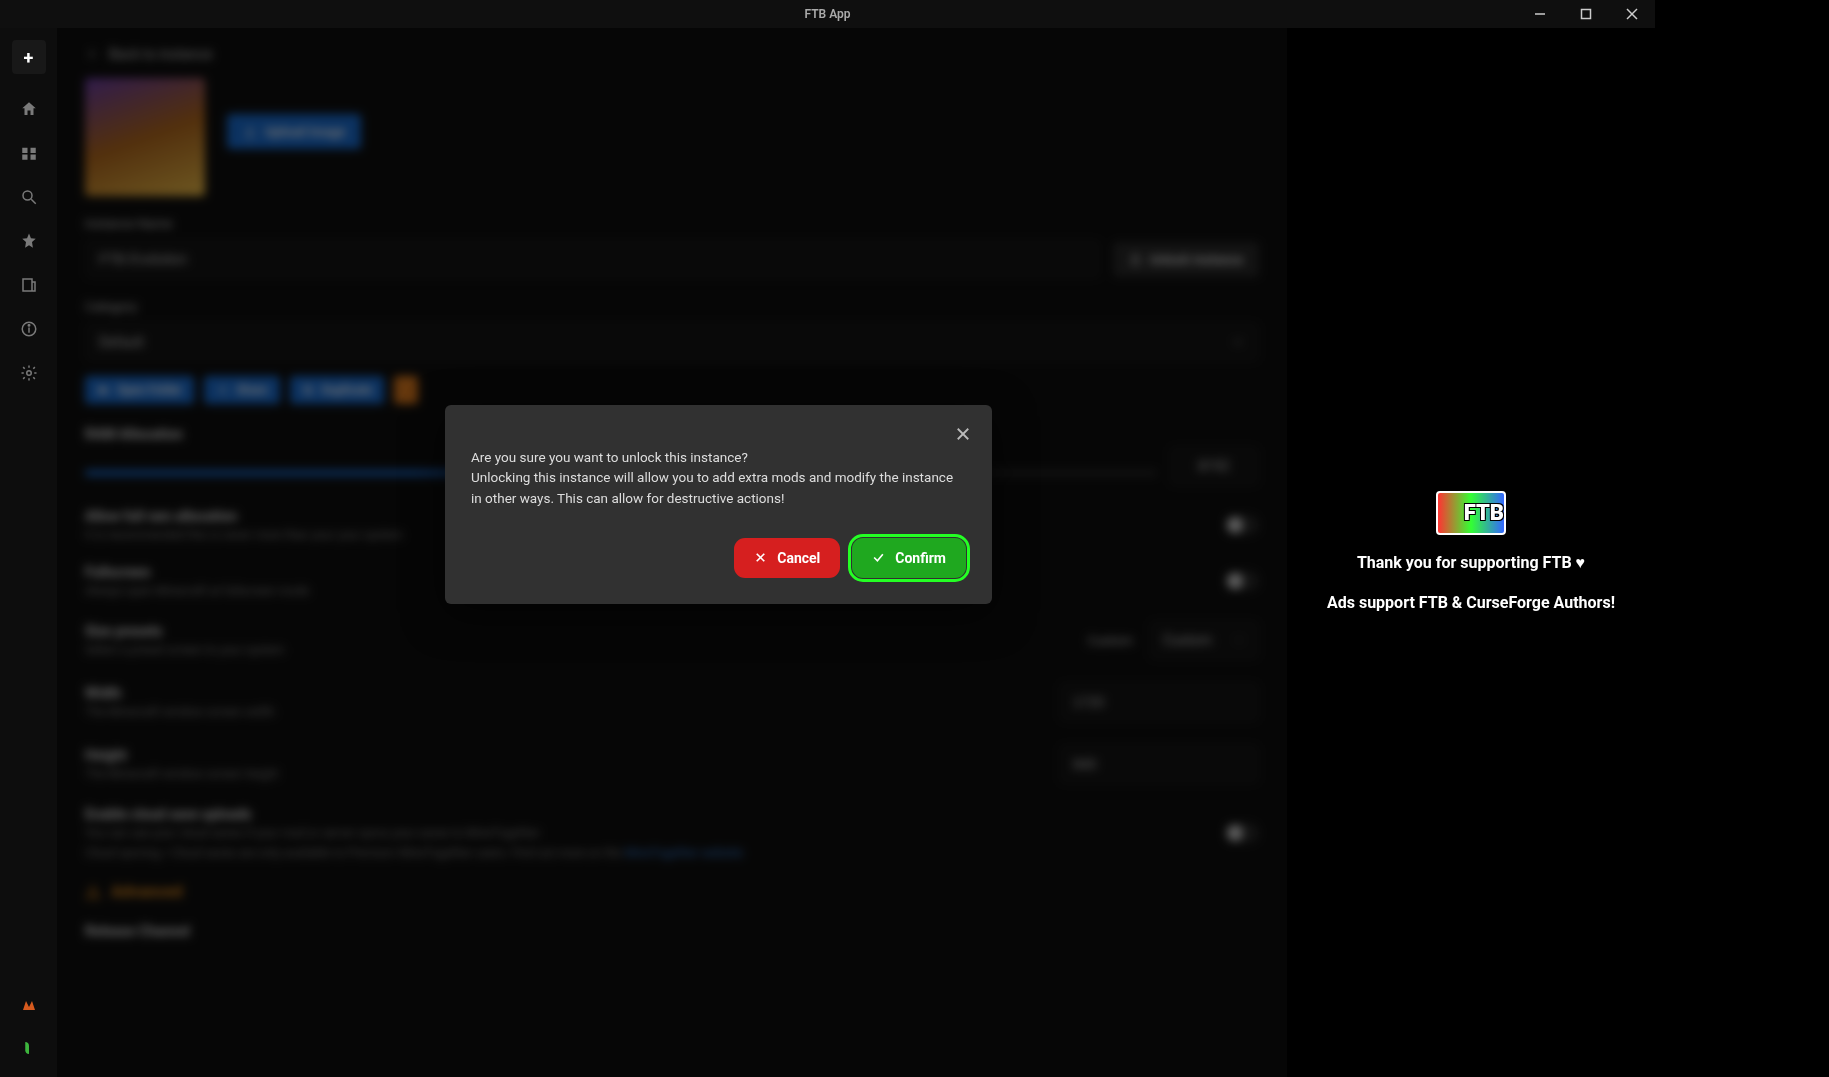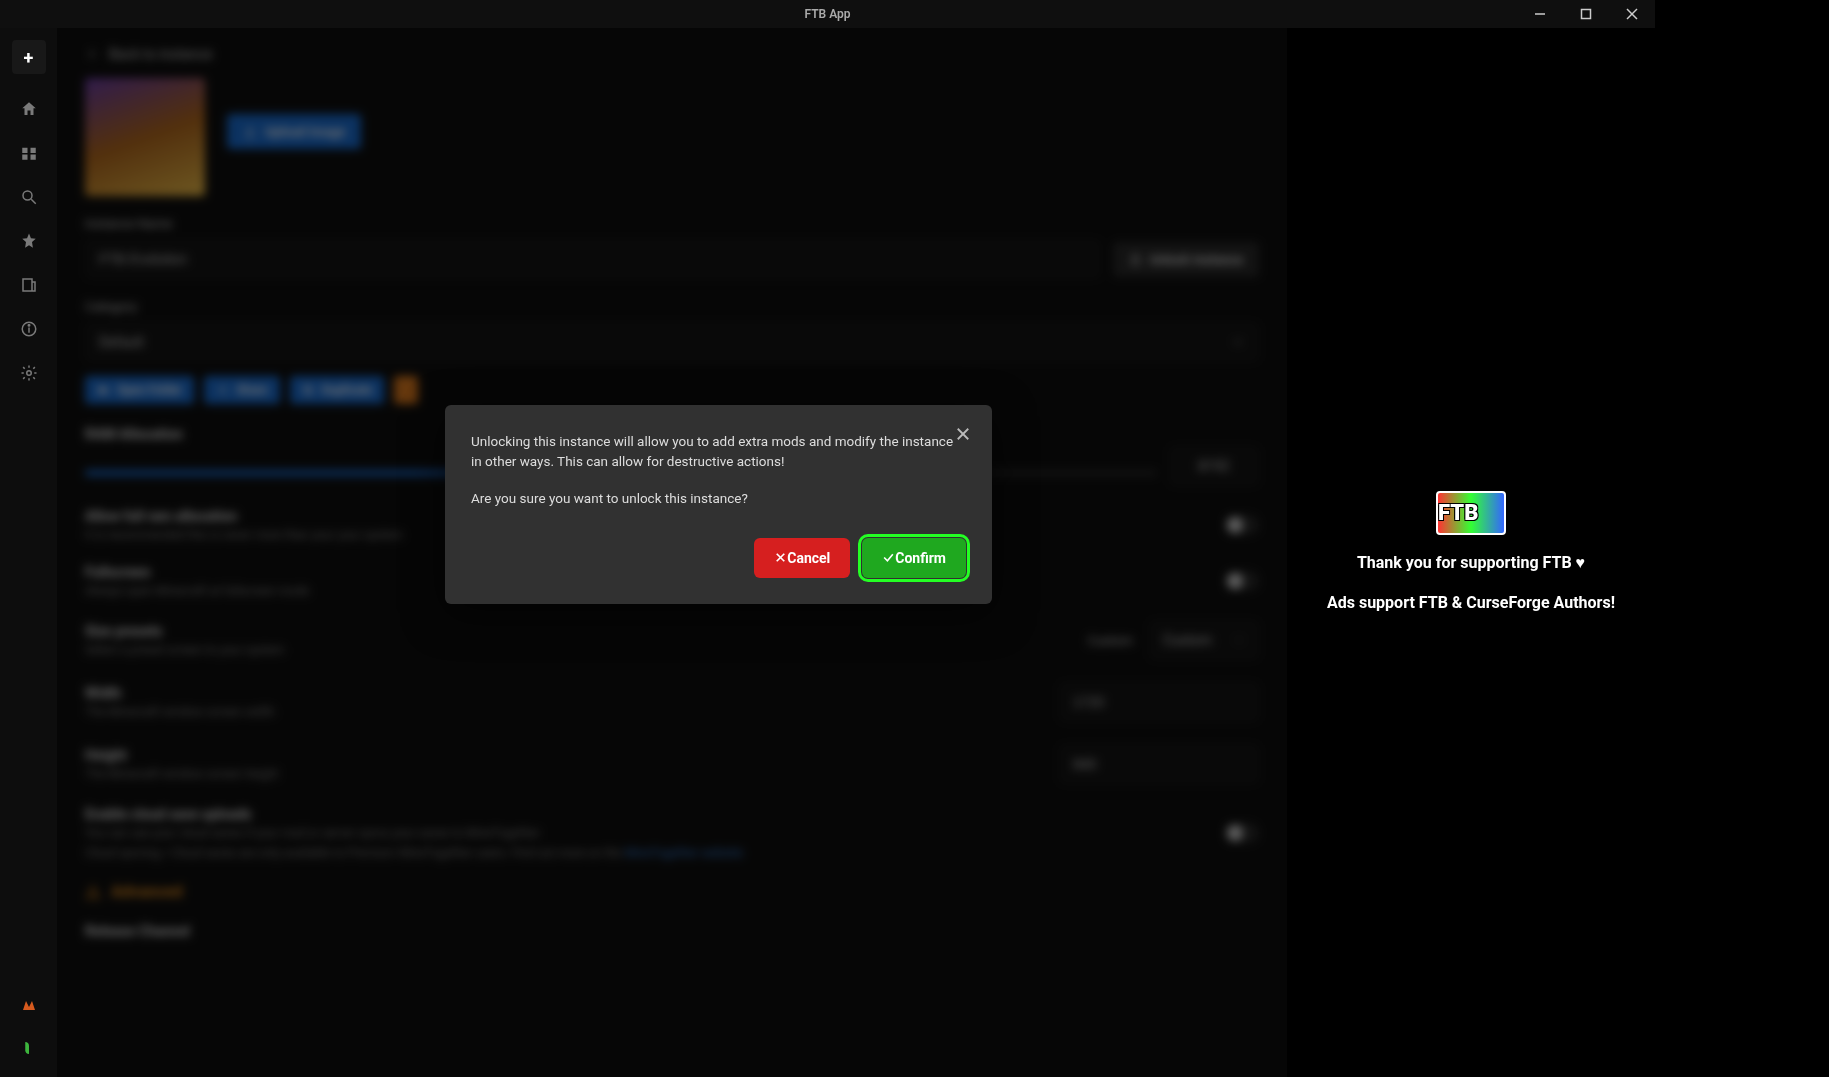--- a/index.html
+++ b/index.html
@@ -93,40 +93,40 @@
   .warning-row a { color:#3b86e5; text-decoration:none;}
   .advanced-header { color:#e08a1e; font-weight:800; font-size:16px; margin-top:22px; display:flex; gap:10px; align-items:center;}
 
   
   .promo {
     width:368px; flex-shrink:0;
     background:#000; color:#fff;
     display:flex; flex-direction:column; align-items:center; justify-content:center; gap:16px;
     text-align:center; padding:0 26px;
   }
-  .ftb-logo { width:70px; height:44px; border:2px solid #fff; border-radius:4px; display:flex; align-items:center; justify-content:flex-start; font-weight:900; font-size:22px;
+  .ftb-logo { width:70px; height:44px; border:2px solid #fff; border-radius:4px; display:flex; align-items:center; justify-content:flex-end; font-weight:900; font-size:22px;
     background: linear-gradient(90deg,#f33,#3f3,#36f);}
   .ftb-logo span { color:#fff; text-shadow: -1px -1px 0 #000,1px -1px 0 #000,-1px 1px 0 #000,1px 1px 0 #000; }
   .promo-line { font-size:16px; font-weight:700; line-height:1.5;}
 
   
   .modal {
     position:absolute; left:445px; top:405px;
     width:547px; background:#313131; border-radius:6px;
     padding:26px 26px; color:#eee;
     box-shadow: 0 10px 40px rgba(0,0,0,.6);
     z-index:10;
   }
   .modal h2 { font-size:20px; font-weight:800; margin-bottom:14px;}
   .modal p { font-size:13.5px; line-height:1.5; color:#ddd; }
   .modal .close {
     position:absolute; top:20px; right:20px; color:#bbb;
   }
   .modal-buttons { display:flex; justify-content:flex-end; gap:12px; margin-top:30px;}
-  .modal-btn { display:inline-flex; align-items:center; gap:0; font-weight:700; font-size:14px; padding:12px 20px; border-radius:6px;}
+  .modal-btn { display:inline-flex; align-items:center; gap:10px; font-weight:700; font-size:14px; padding:12px 20px; border-radius:11px;}
   .modal-btn.cancel { background:#d61f1f; color:#fff;}
   .modal-btn.confirm { background:#1fa81f; color:#fff; outline:3px solid #24ff24; outline-offset:1px;text-align:center;}
   .modal-btn svg { width:13px; height:13px; }
 </style>
 </head>
 <body>
 
 <div class="window">
   <div class="titlebar">
     <span>FTB App</span>
@@ -369,22 +369,22 @@
     </div>
   </div>
 
   <div class="modal">
     <div class="close">
       <svg width="18" height="18" viewBox="0 0 24 24" fill="none" stroke="currentColor" stroke-width="2.4">
           <line x1="5" y1="5" x2="19" y2="19"></line>
           <line x1="19" y1="5" x2="5" y2="19"></line>
         </svg>
     </div>
+    <p style="margin-top:16px">Are you sure you want to unlock this instance?</p>
     <p>Unlocking this instance will allow you to add extra mods and modify the instance in other ways. This can allow for destructive actions!</p>
-    <p style="margin-top:16px">Are you sure you want to unlock this instance?</p>
     <div class="modal-buttons">
       <div class="modal-btn cancel">
         <svg viewBox="0 0 24 24" fill="none" stroke="#fff" stroke-width="3">
             <line x1="5" y1="5" x2="19" y2="19"></line>
             <line x1="19" y1="5" x2="5" y2="19"></line>
           </svg>
         <span>Cancel</span>
       </div>
       <div class="modal-btn confirm">
         <svg viewBox="0 0 24 24" fill="none" stroke="#fff" stroke-width="3">

